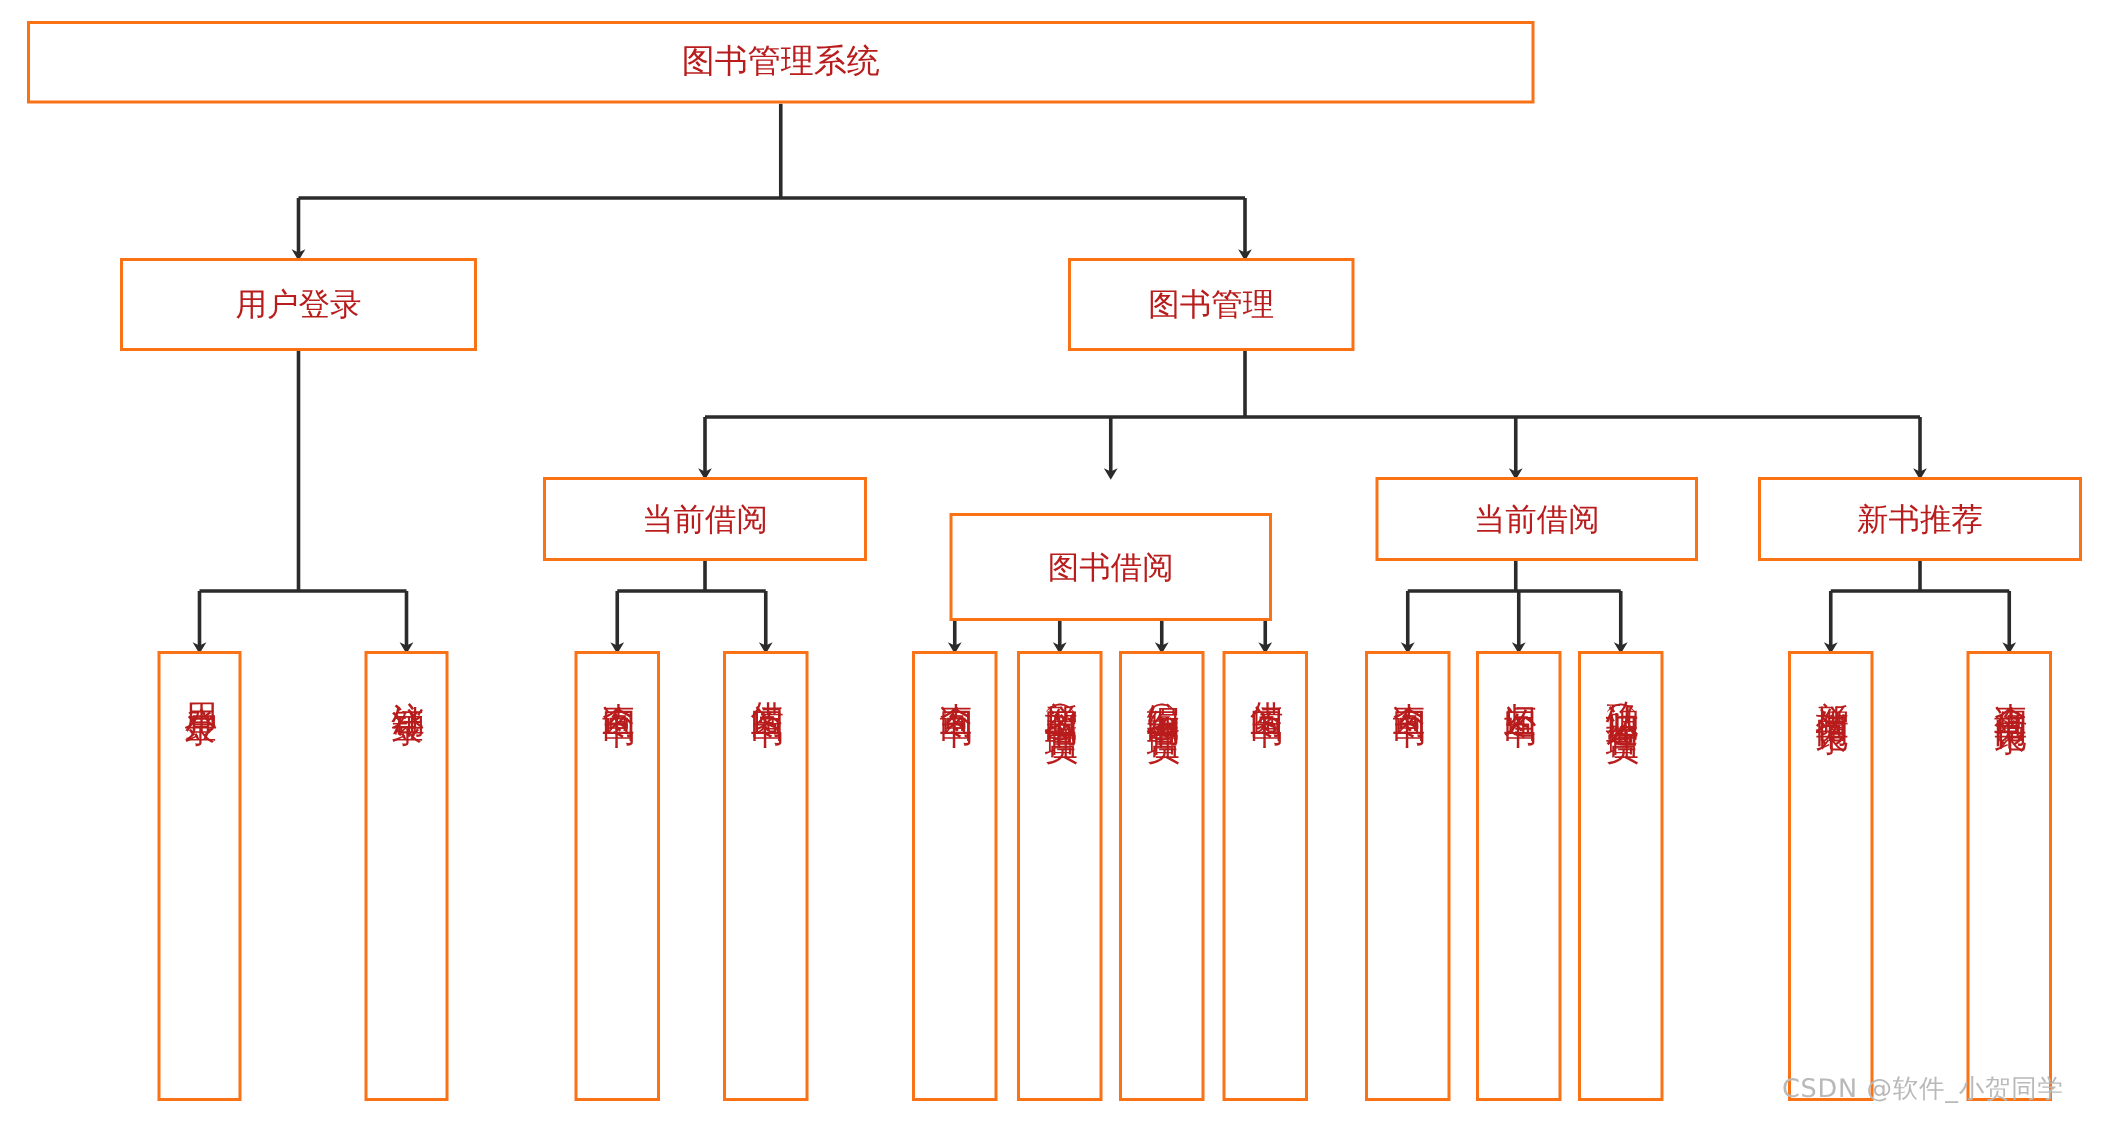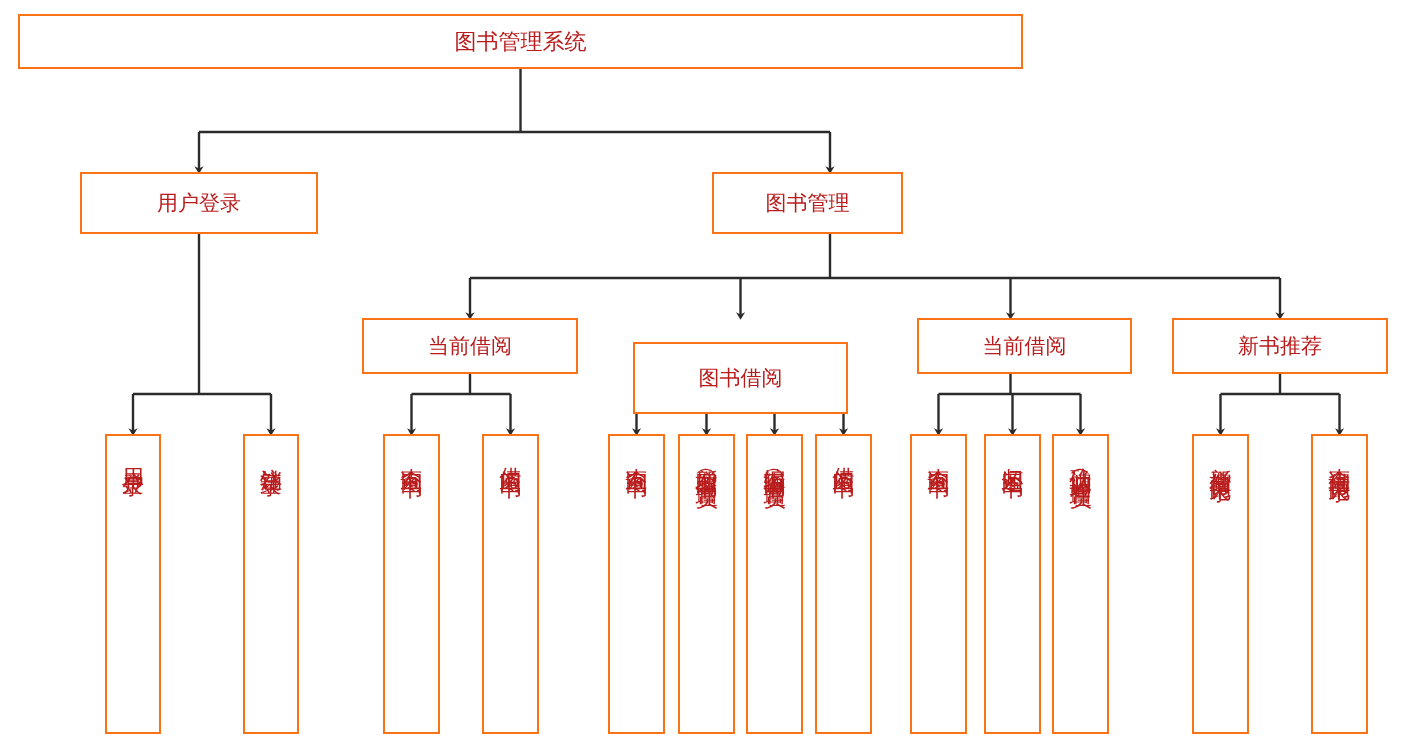--- a/index.html
+++ b/index.html
@@ -178,13 +178,14 @@
         <span class="node-label">确认归还（管理员）</span>
       </div>
       <div class="node vert" style="left: 1192px; top: 434px; width: 57px; height: 300px;">
         <span class="node-label">新增借阅记录</span>
       </div>
       <div class="node vert" style="left: 1311px; top: 434px; width: 57px; height: 300px;">
         <span class="node-label">查询借阅记录</span>
       </div>
     </div>
 
+  <div id="watermark">CSDN @软件_小贺同学</div>
 </div>
 
 </body></html>

